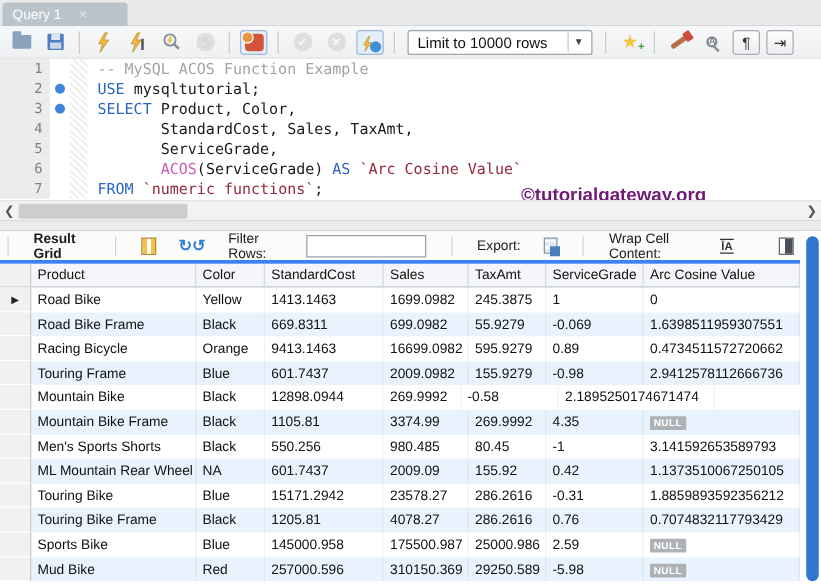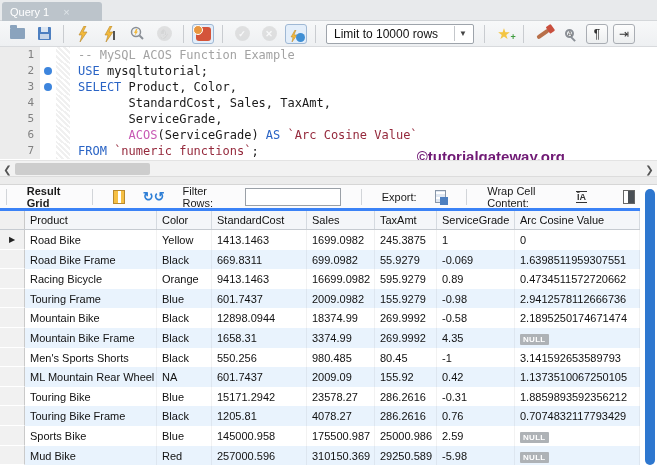--- a/index.html
+++ b/index.html
@@ -335,30 +335,29 @@
           <div class="gr-cell" style="width: 68px;">2009.0982</div>
           <div class="gr-cell" style="width: 62px;">155.9279</div>
           <div class="gr-cell" style="width: 78px;">-0.98</div>
           <div class="gr-cell" style="width: 125px;">2.9412578112666736</div>
         </div>
         <div class="grid-row">
           <div class="gr-sel" style="width: 25px;"></div>
           <div class="gr-cell" style="width: 132px;">Mountain Bike</div>
           <div class="gr-cell" style="width: 55px;">Black</div>
           <div class="gr-cell" style="width: 95px;">12898.0944</div>
-          <div class="gr-cell" style="width: 68px;">18374.99</div>
           <div class="gr-cell" style="width: 62px;">269.9992</div>
           <div class="gr-cell" style="width: 78px;">-0.58</div>
           <div class="gr-cell" style="width: 125px;">2.1895250174671474</div>
         </div>
         <div class="grid-row alt">
           <div class="gr-sel" style="width: 25px;"></div>
           <div class="gr-cell" style="width: 132px;">Mountain Bike Frame</div>
           <div class="gr-cell" style="width: 55px;">Black</div>
-          <div class="gr-cell" style="width: 95px;">1658.31</div>
+          <div class="gr-cell" style="width: 95px;">1105.81</div>
           <div class="gr-cell" style="width: 68px;">3374.99</div>
           <div class="gr-cell" style="width: 62px;">269.9992</div>
           <div class="gr-cell" style="width: 78px;">4.35</div>
           <div class="gr-cell" style="width: 125px;"><span class="null-badge">NULL</span></div>
         </div>
         <div class="grid-row">
           <div class="gr-sel" style="width: 25px;"></div>
           <div class="gr-cell" style="width: 132px;">Men's Sports Shorts</div>
           <div class="gr-cell" style="width: 55px;">Black</div>
           <div class="gr-cell" style="width: 95px;">550.256</div>

